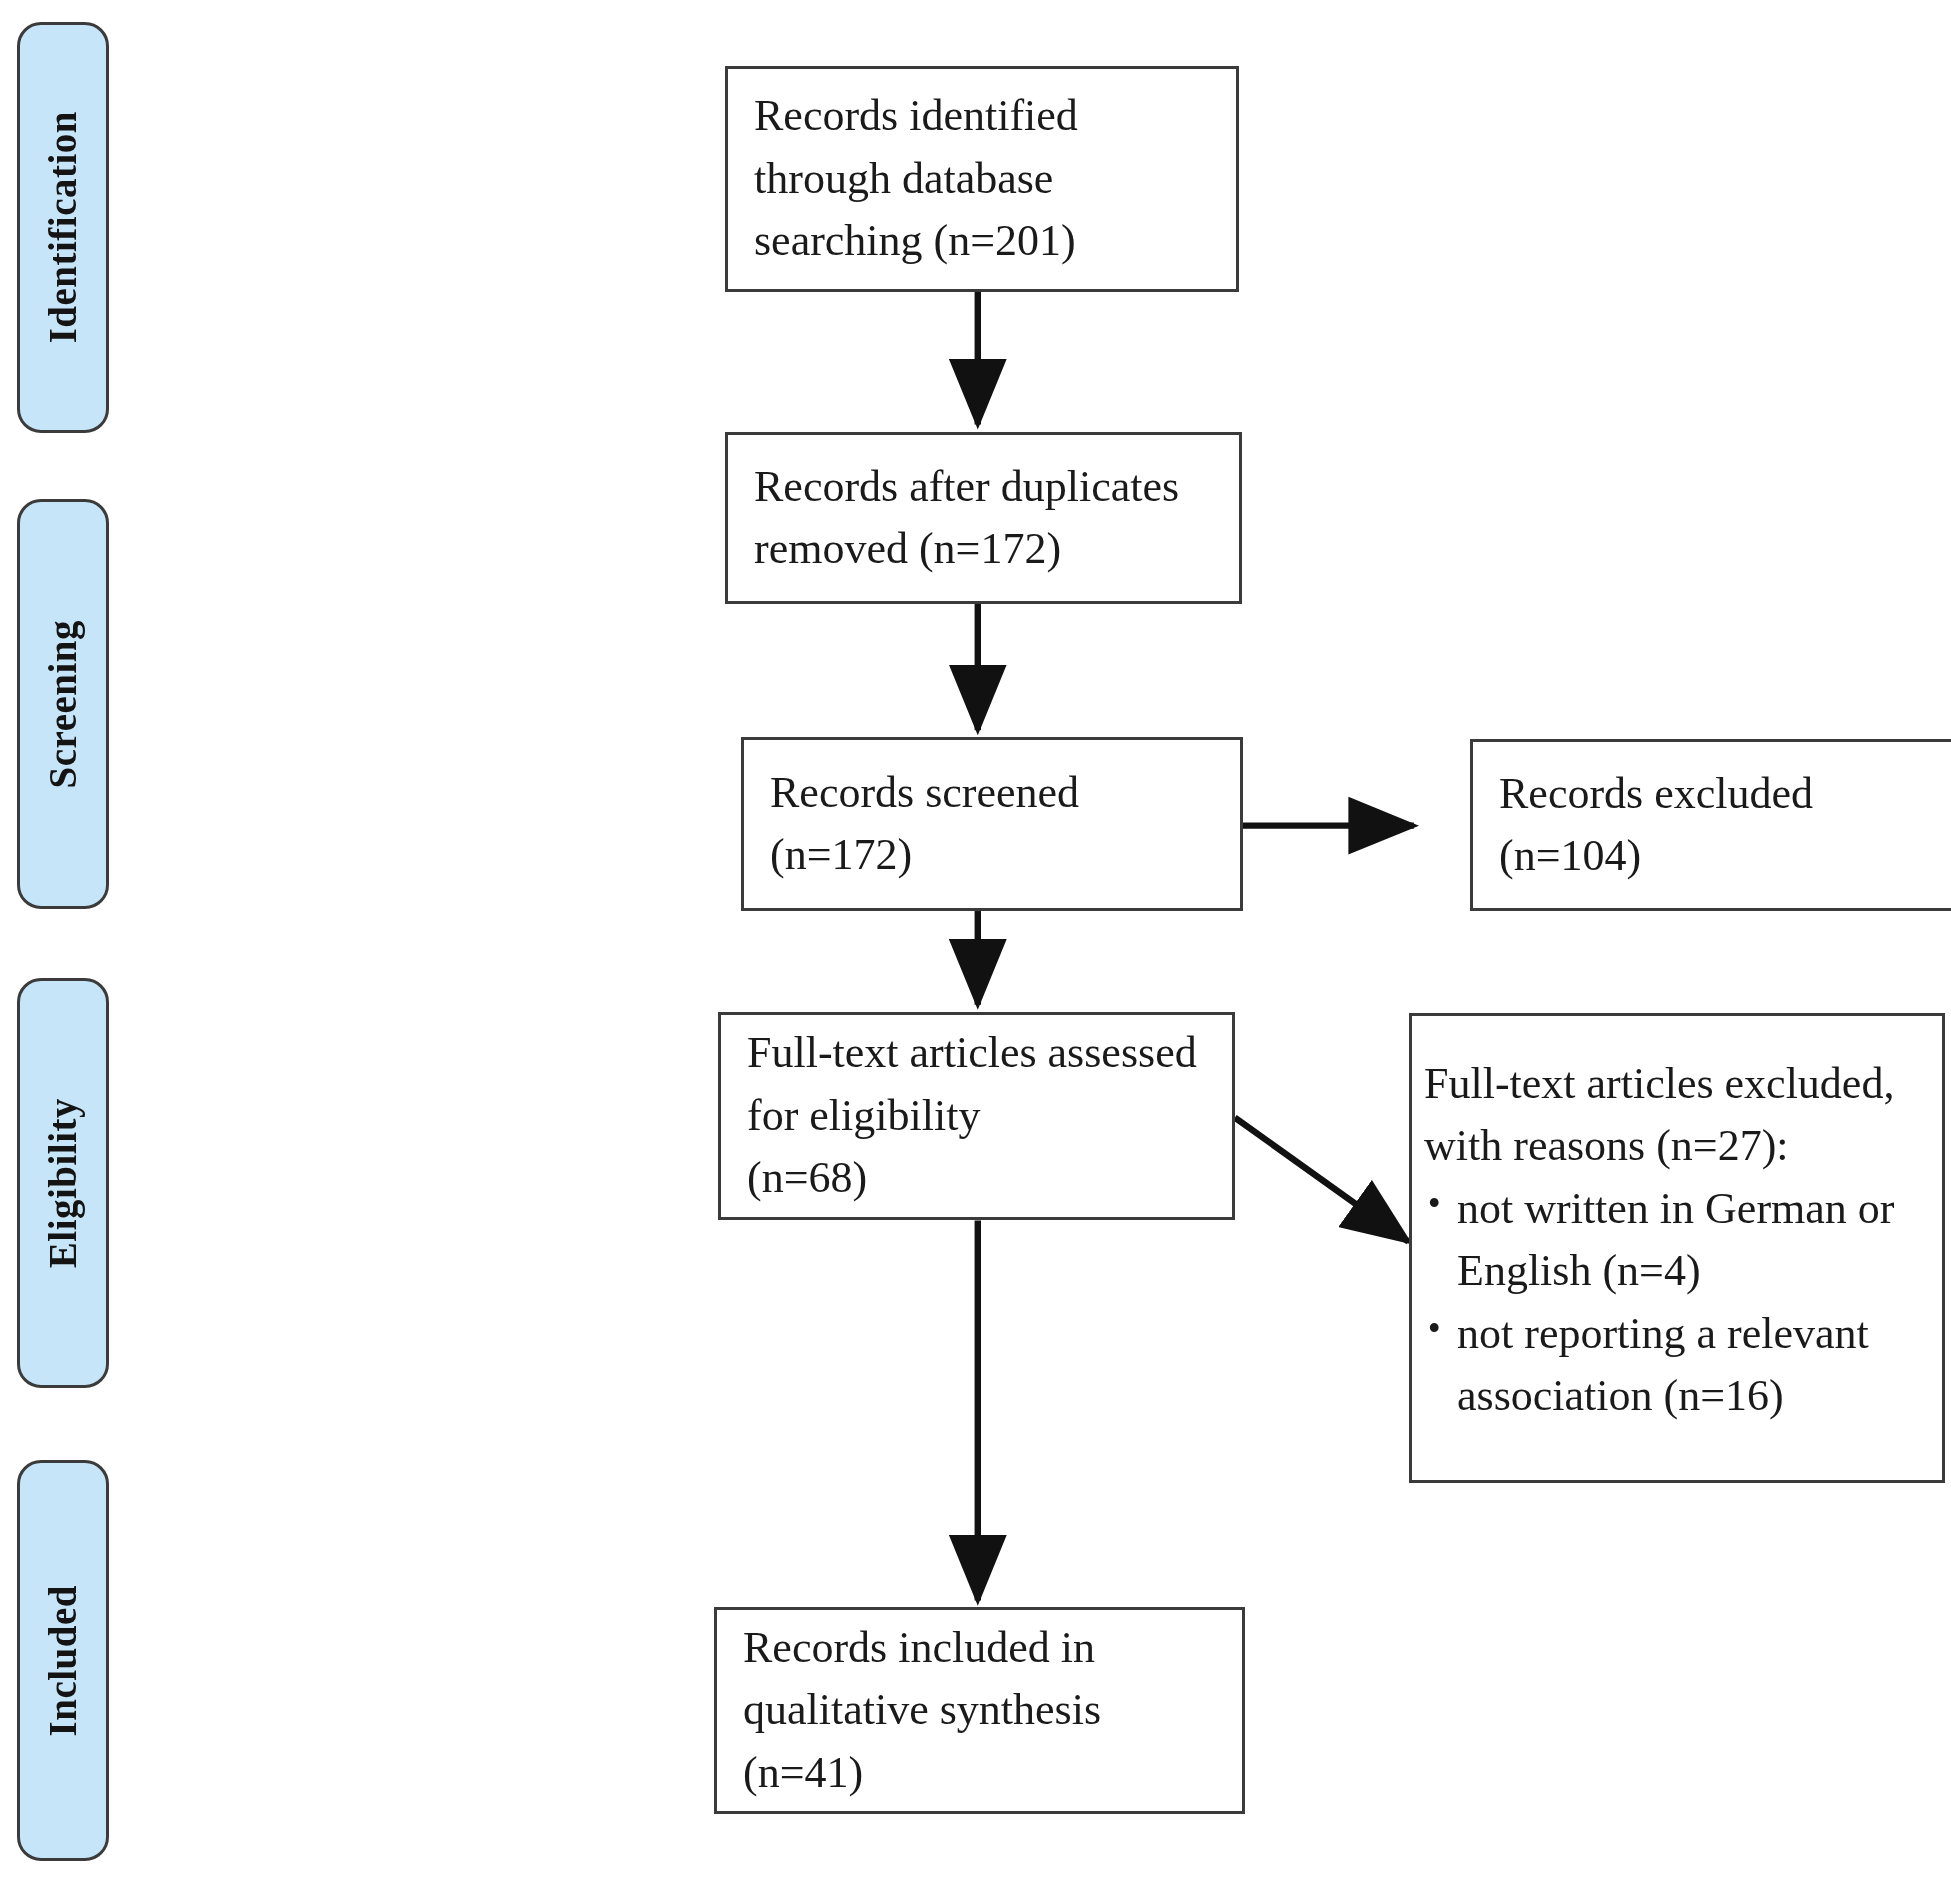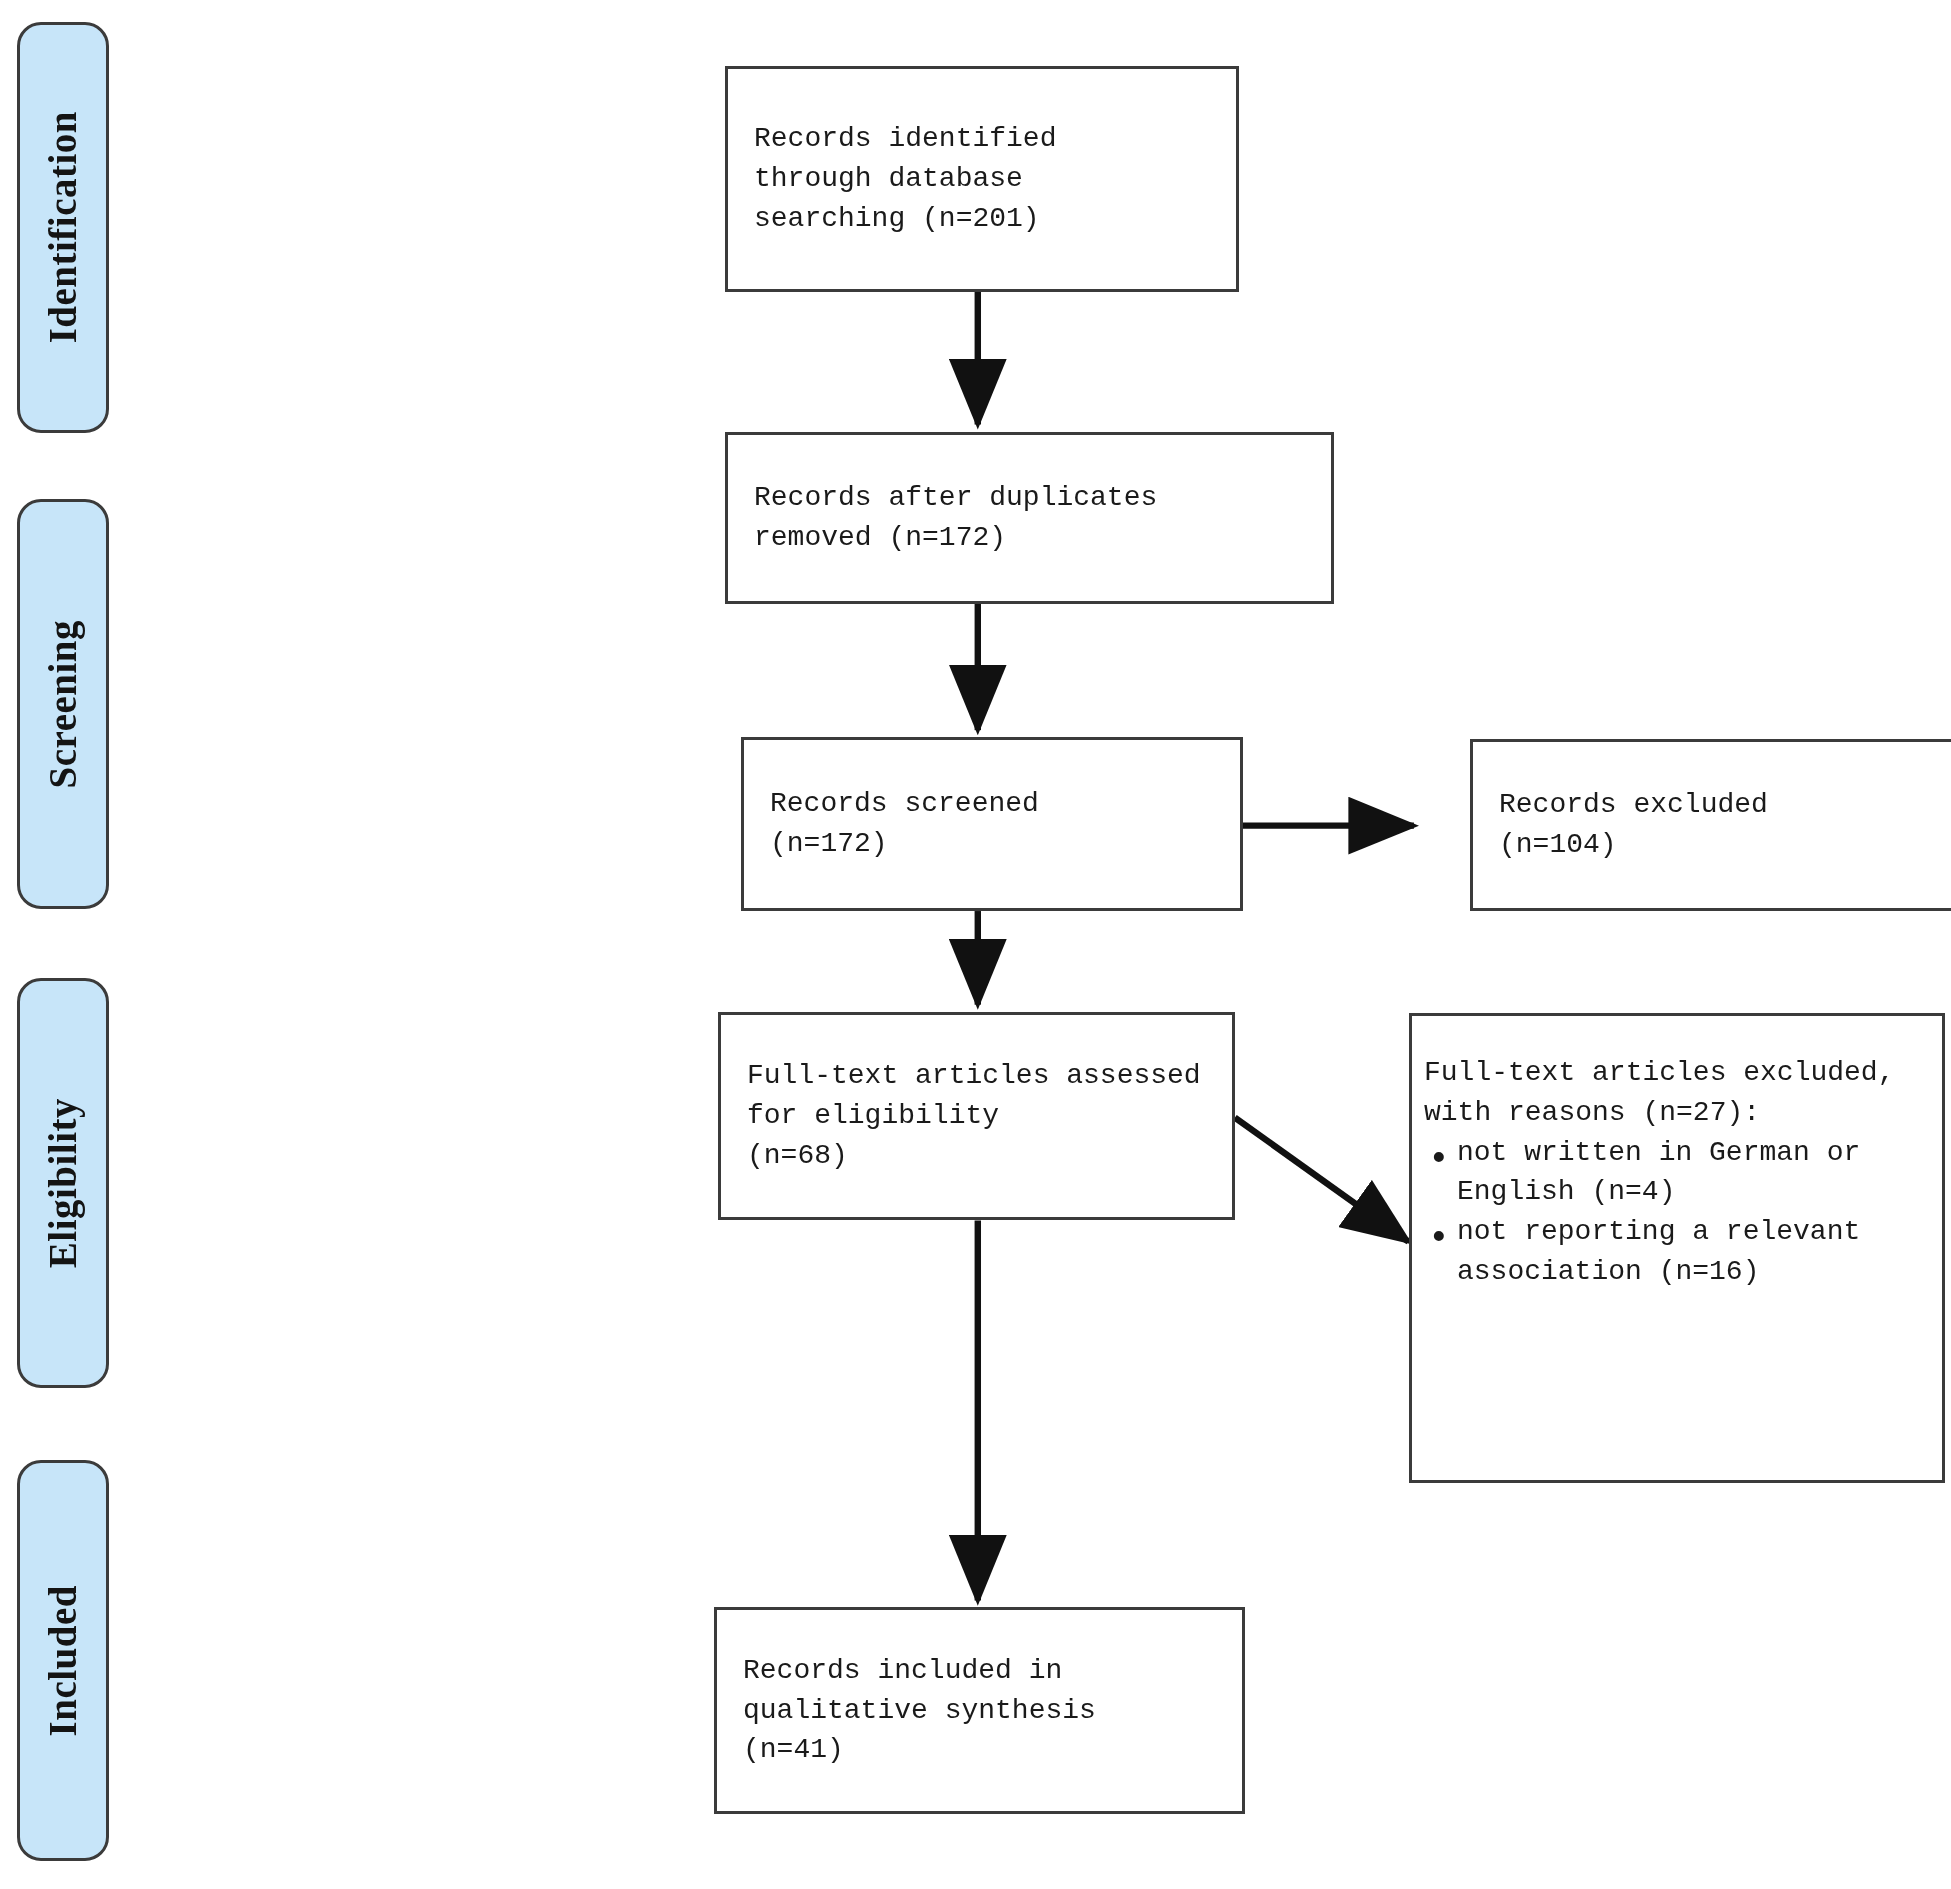--- a/index.html
+++ b/index.html
@@ -46,22 +46,22 @@
   
   .node {
     position: absolute;
     background: #ffffff;
     border: 3.7px solid #3b3b3b;
     box-sizing: border-box;
     display: flex;
     align-items: center;
   }
   .node-text {
-    font-family: Liberation Mono, monospace;
-    font-size: 28px;
+    font-family: Liberation Serif, serif;
+    font-size: 44px;
     line-height: 1.42;
     color: #1a1a1a;
     padding: 0 26px;
     width: 100%;
     box-sizing: border-box;
   }
   .node-text .ln { display: block; }
 
   .bullet-list {
     list-style: none;
@@ -133,21 +133,21 @@
   </div>
 
   <div class="node" style="left:725px; top:66px; width:514px; height:226px;">
     <div class="node-text">
       <span class="ln">Records identified</span>
       <span class="ln">through database</span>
       <span class="ln">searching (n=201)</span>
     </div>
   </div>
 
-  <div class="node" style="left:725px; top:432px; width:609px; height:172px;">
+  <div class="node" style="left:725px; top:432px; width:517px; height:172px;">
     <div class="node-text">
       <span class="ln">Records after duplicates</span>
       <span class="ln">removed (n=172)</span>
     </div>
   </div>
 
   <div class="node" style="left:741px; top:737px; width:502px; height:174px;">
     <div class="node-text">
       <span class="ln">Records screened</span>
       <span class="ln">(n=172)</span>

